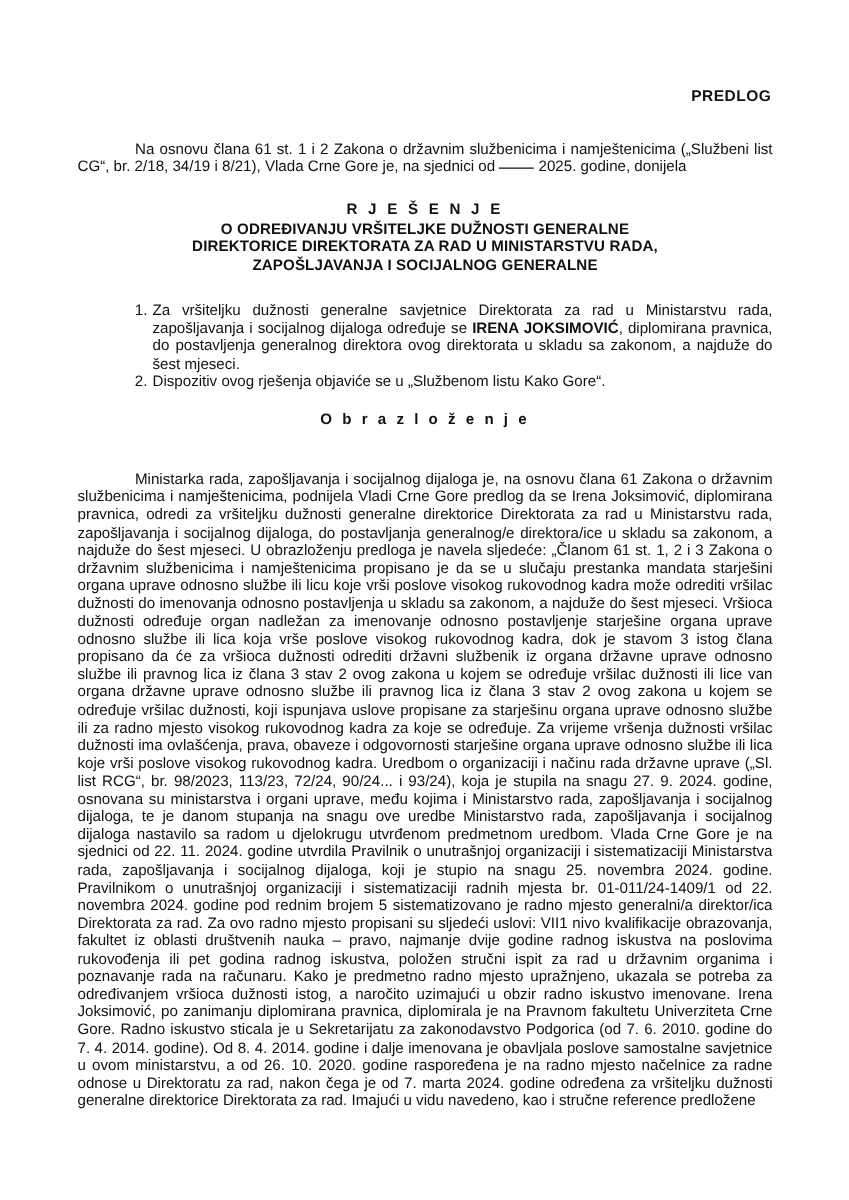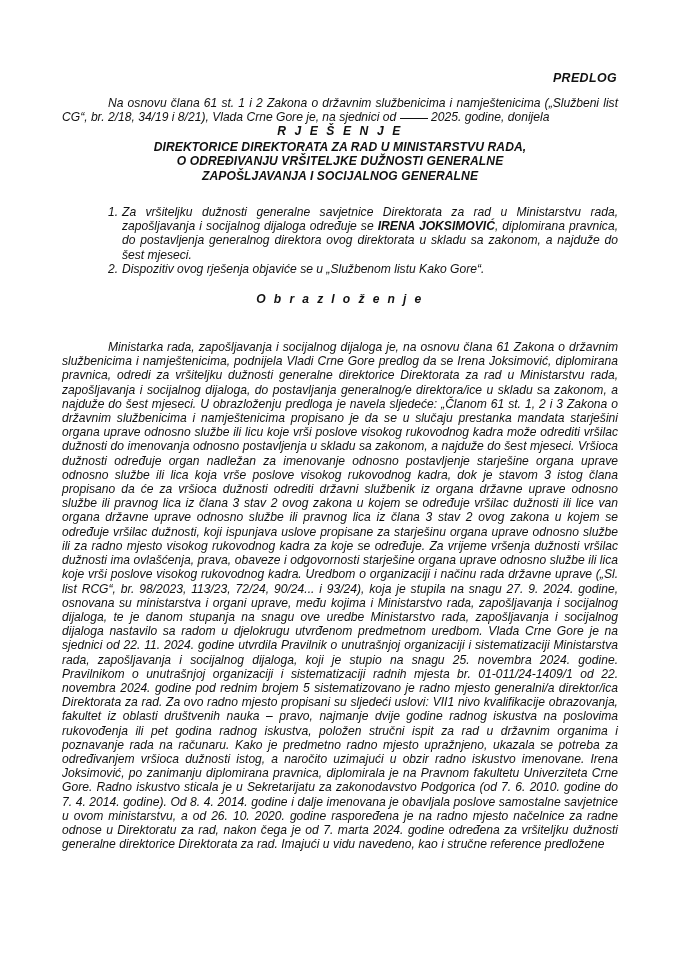--- a/index.html
+++ b/index.html
@@ -17,21 +17,20 @@
     -webkit-font-smoothing: antialiased;
   }
 
   .page {
     position: relative;
     width: 679px;
     height: 960px;
     box-sizing: border-box;
     padding: 0;
     background: #ffffff;
-    font-style: italic;
   }
 
   
   .header-row {
     position: absolute;
     top: 68px;
     left: 62px;
     right: 62px;
     text-align: right;
   }
@@ -39,39 +38,40 @@
     display: inline-block;
     font-size: 12.4px;
     font-weight: bold;
     letter-spacing: 0.4px;
     line-height: 1;
   }
 
   
   .content {
     position: absolute;
-    top: 96px;
+    top: 112px;
     left: 62px;
     width: 556px;
   }
 
   p.just {
     margin: 0;
     text-align: justify;
     text-justify: inter-word;
     font-size: 12.1px;
     line-height: 14.2px;
     hyphens: none;
   }
   p.intro {
     text-indent: 46px;
   }
 
   
   .title-block {
+    margin-top: 20px;
     text-align: center;
   }
   .title-line {
     font-size: 12.1px;
     font-weight: bold;
     line-height: 14.4px;
     letter-spacing: 0.1px;
   }
   .title-line.spaced {
     letter-spacing: 2.6px;
@@ -137,22 +137,22 @@
   <div class="header-row">
     <span class="predlog">PREDLOG</span>
   </div>
 
   <div class="content">
 
     <p class="just intro"><span>Na osnovu člana 61 st. 1 i 2 Zakona o državnim službenicima i namještenicima („Službeni list CG“, br. 2/18, 34/19 i 8/21), Vlada Crne Gore je, na sjednici od </span><span class="blank-fill"></span><span> 2025. godine, donijela</span></p>
 
     <div class="title-block">
       <div class="title-line spaced">R J E Š E N J E</div>
+      <div class="title-line">O ODREĐIVANJU VRŠITELJKE DUŽNOSTI GENERALNE</div>
       <div class="title-line">DIREKTORICE  DIREKTORATA ZA RAD U MINISTARSTVU RADA,</div>
-      <div class="title-line">O ODREĐIVANJU VRŠITELJKE DUŽNOSTI GENERALNE</div>
       <div class="title-line">ZAPOŠLJAVANJA I SOCIJALNOG GENERALNE</div>
     </div>
 
     <ol class="dispositiv">
       <li><span>Za vršiteljku dužnosti generalne savjetnice Direktorata za rad u Ministarstvu rada, zapošljavanja i socijalnog dijaloga određuje se </span><span class="bold-name">IRENA JOKSIMOVIĆ</span><span>, diplomirana pravnica, do postavljenja generalnog direktora ovog direktorata u skladu sa zakonom, a najduže do šest mjeseci.</span></li>
       <li><span>Dispozitiv ovog rješenja objaviće se u „Službenom listu Kako Gore“.</span></li>
     </ol>
 
     <div class="obr-heading">O b r a z l o ž e n j e</div>
 

